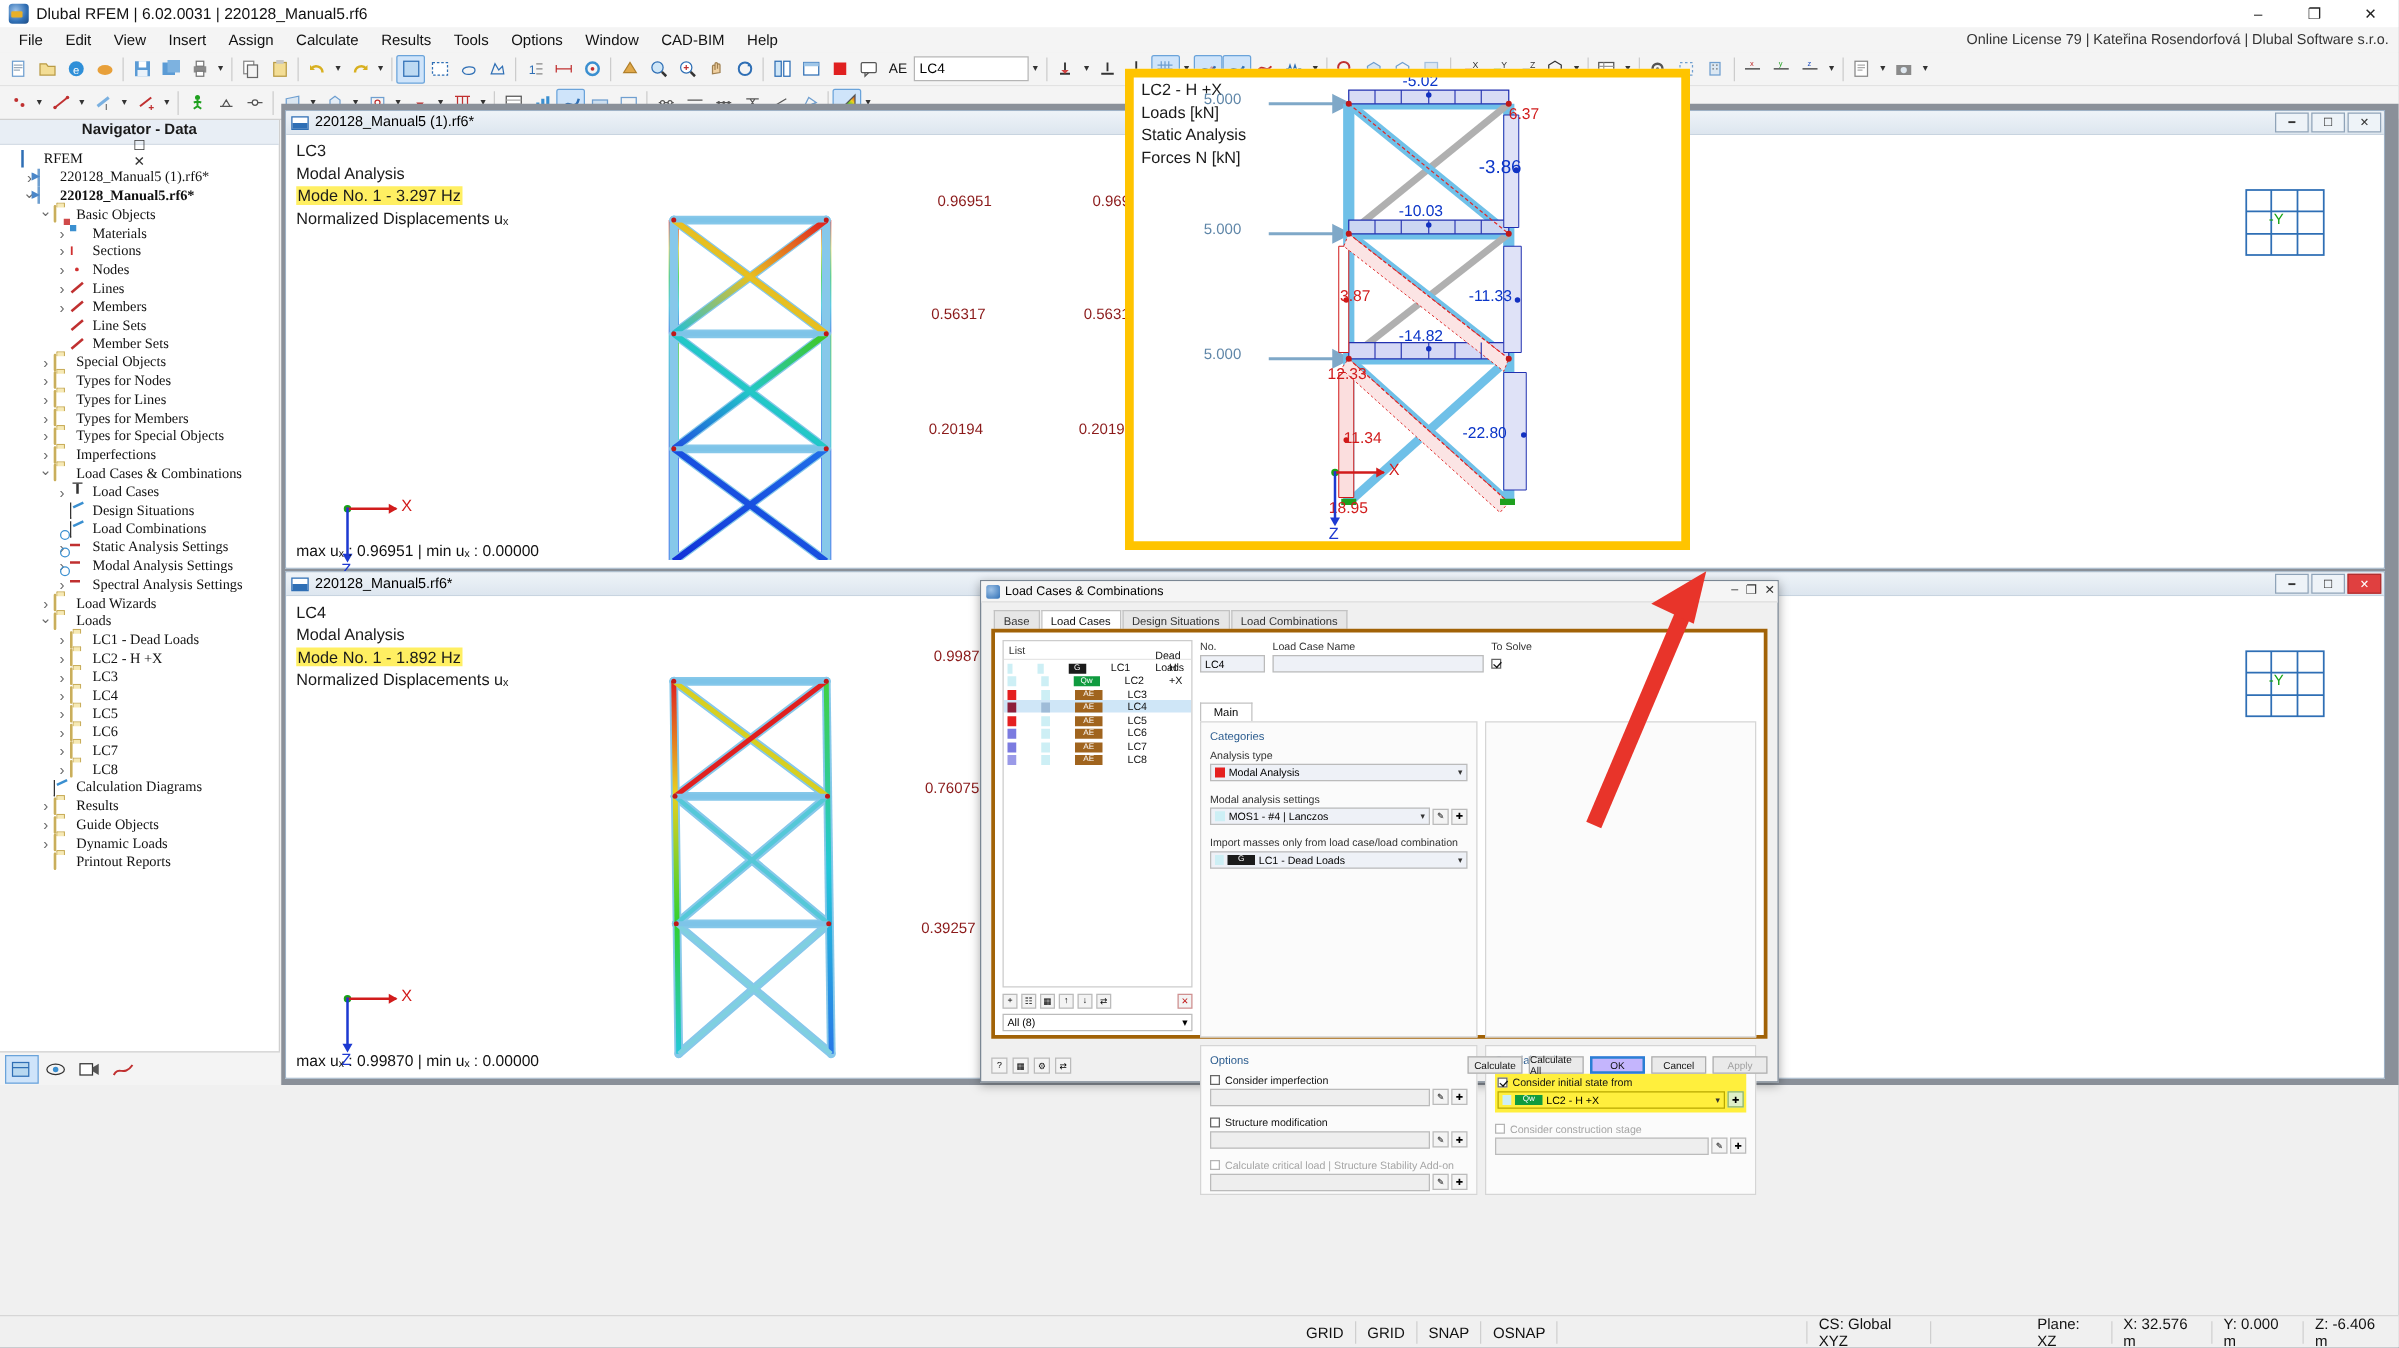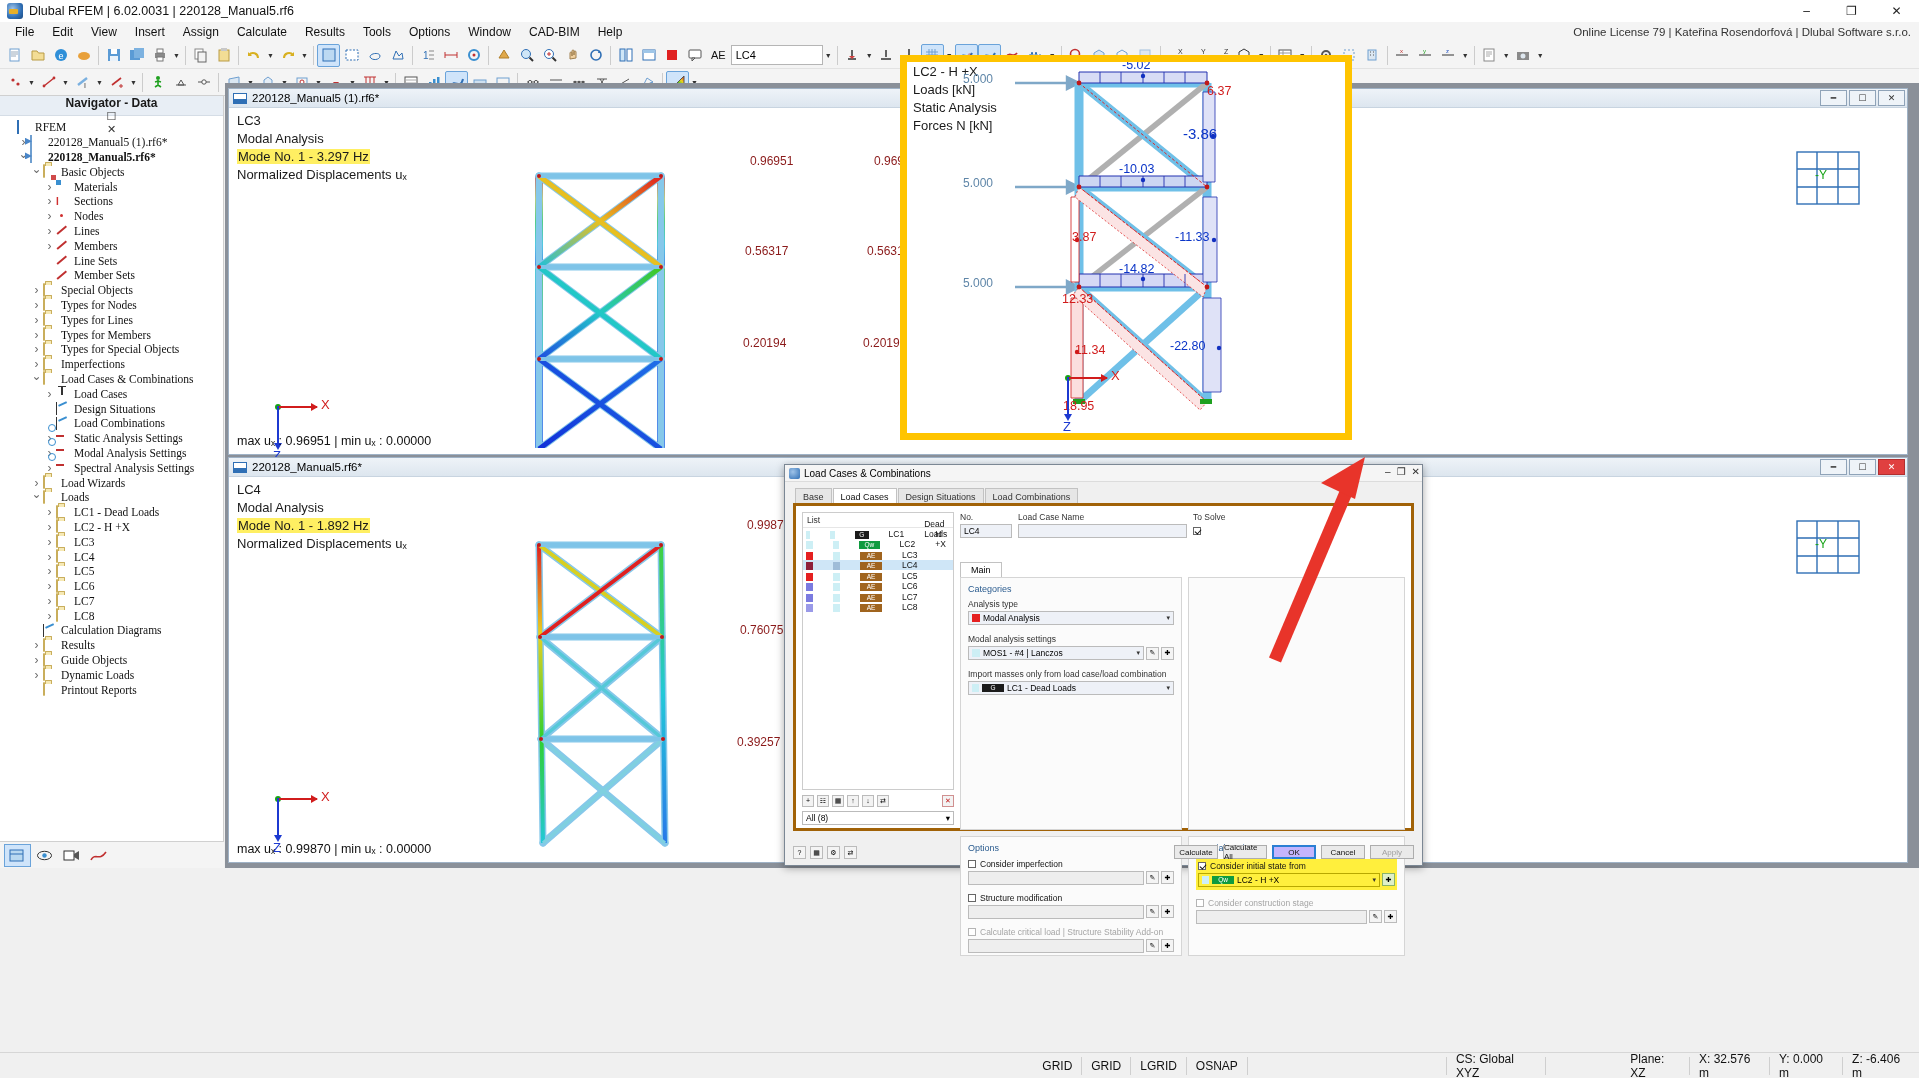--- a/index.html
+++ b/index.html
@@ -1576,21 +1576,21 @@
     <div class="db dis">Apply</div>
   </div>
 </div>
 
 <div id="statusbar">
   <div style="width:1095px"></div>
   <div class="sb">GRID</div>
   <div class="sep"></div>
   <div class="sb">GRID</div>
   <div class="sep"></div>
-  <div class="sb">LGRID</div>
+  <div class="sb">SNAP</div>
   <div class="sep"></div>
   <div class="sb">OSNAP</div>
   <div class="sep"></div>
   <div style="width:210px"></div>
   <div class="sep"></div>
   <div class="sb">CS: Global XYZ</div>
   <div class="sep"></div>
   <div style="width:80px"></div>
   <div class="sb">Plane: XZ</div>
   <div class="sep"></div>

